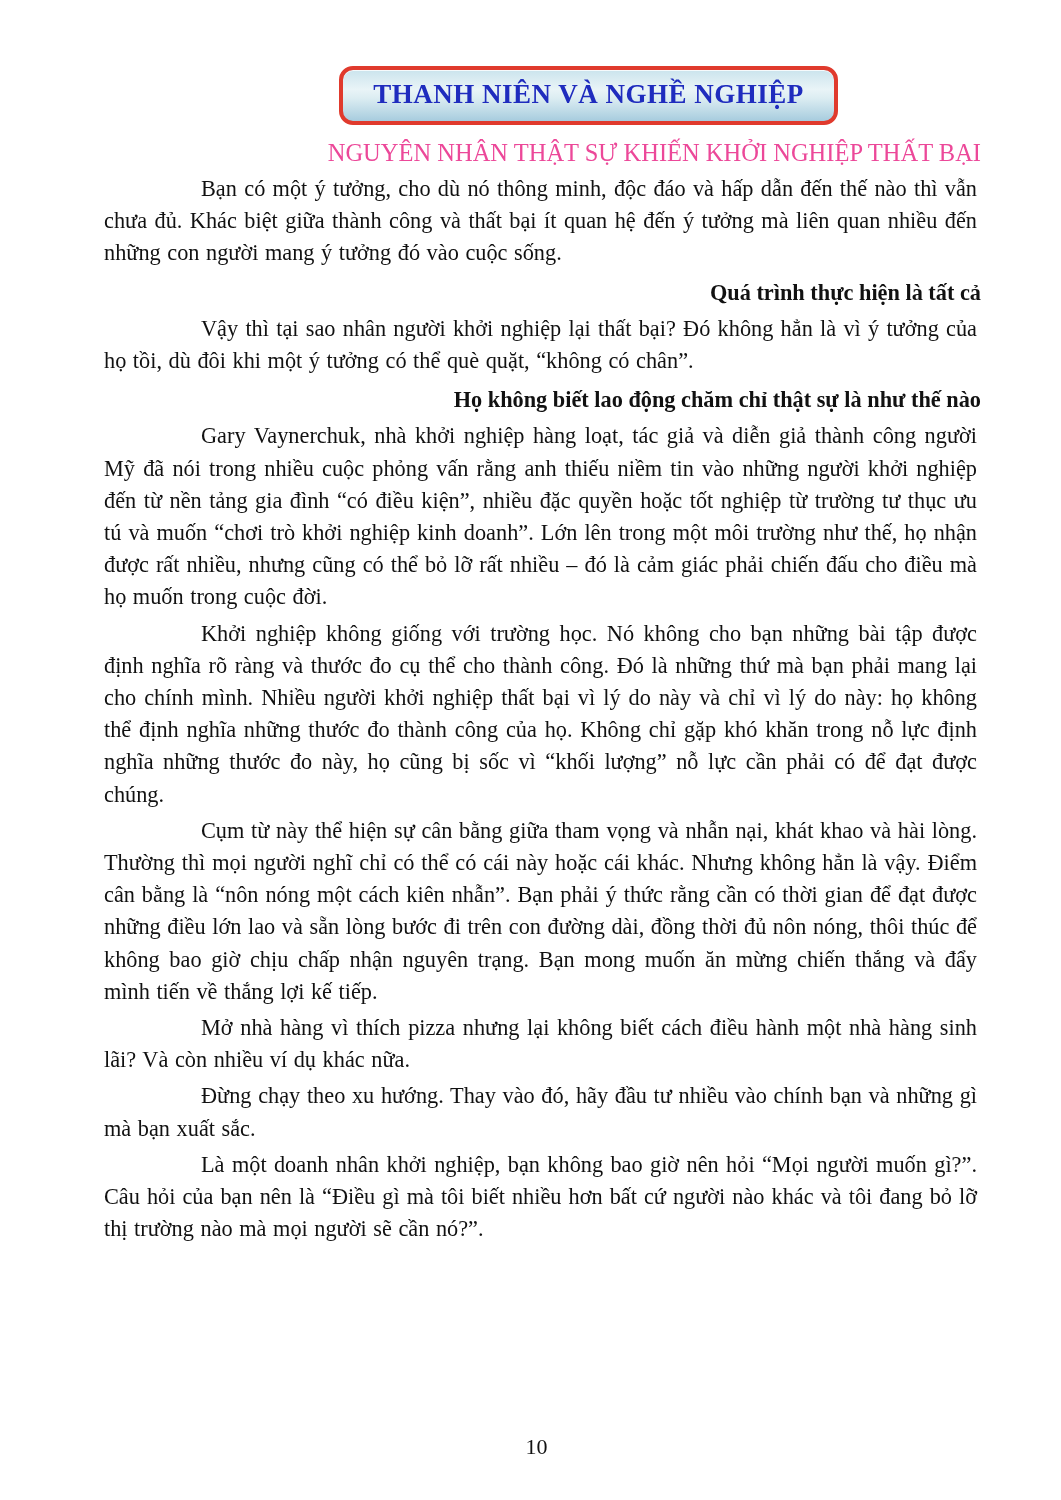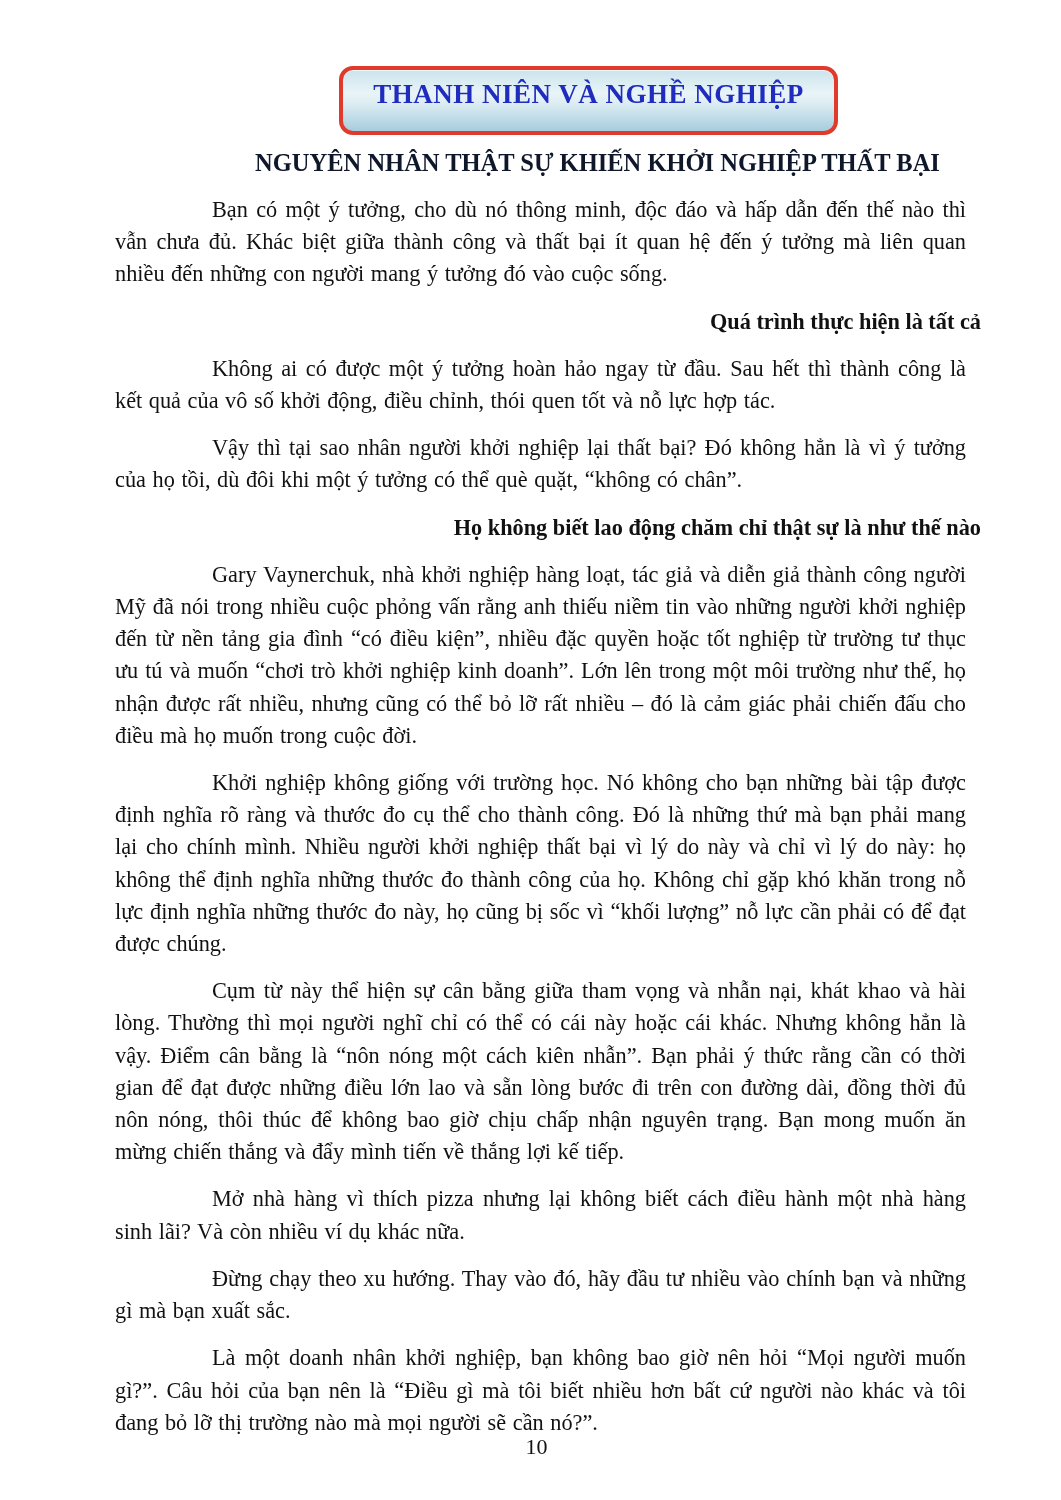--- a/index.html
+++ b/index.html
@@ -23,49 +23,49 @@
     margin-right: 80px;
     padding-top: 66px;
   }
   
   .banner-row {
     text-align: center;
     padding-left: 96px; 
   }
   .banner {
     display: inline-block;
-    padding: 9px 30px 21px 30px;
+    padding: 9px 30px 11px 30px;
     border: 4px solid #e03a2d;
     border-radius: 14px;
     background: linear-gradient(180deg, #cbe4ed 0%, #e9f4f7 38%, #dcedf2 55%, #a7ccde 100%);
     box-shadow: inset 0 1px 0 rgba(255,255,255,0.8);
   }
   .banner-title {
     font-weight: bold;
     font-size: 27px;
     letter-spacing: 0.5px;
     color: #1f2cbe;
     white-space: nowrap;
   }
   
   .article-title {
     margin: 12px 0 0 0;
-    text-align: center;
+    text-align: right;
     padding-left: 114px; 
-    font-weight: bold;
+    font-weight: normal;
     font-size: 24.5px;
     line-height: 32px;
-    color: #0f172a;
+    color: #ec4899;
   }
   
   .body-text {
     margin-top: 3px;
   }
   .para {
-    margin: 15px;
+    margin: 4px;
     text-align: justify;
     text-indent: 97px;
     font-size: 22.3px;
     line-height: 32.2px;
     word-spacing: 1px;
   }
   .heading {
     margin: 7px 0 0 0;
     font-weight: bold;
     text-align: right;
@@ -99,21 +99,20 @@
     </div>
 
     <h1 class="article-title">NGUYÊN NHÂN THẬT SỰ KHIẾN KHỞI NGHIỆP THẤT BẠI</h1>
 
     <div class="body-text">
 
       <p class="para">Bạn có một ý tưởng, cho dù nó thông minh, độc đáo và hấp dẫn đến thế nào thì vẫn chưa đủ. Khác biệt giữa thành công và thất bại ít quan hệ đến ý tưởng mà liên quan nhiều đến những con người mang ý tưởng đó vào cuộc sống.</p>
 
       <h2 class="heading">Quá trình thực hiện là tất cả</h2>
 
-      <p class="para">Không ai có được một ý tưởng hoàn hảo ngay từ đầu. Sau hết thì thành công là kết quả của vô số khởi động, điều chỉnh, thói quen tốt và nỗ lực hợp tác.</p>
 
       <p class="para">Vậy thì tại sao nhân người khởi nghiệp lại thất bại? Đó không hẳn là vì ý tưởng của họ tồi, dù đôi khi một ý tưởng có thể què quặt, “không có chân”.</p>
 
       <h2 class="heading">Họ không biết lao động chăm chỉ thật sự là như thế nào</h2>
 
       <p class="para">Gary Vaynerchuk, nhà khởi nghiệp hàng loạt, tác giả và diễn giả thành công người Mỹ đã nói trong nhiều cuộc phỏng vấn rằng anh thiếu niềm tin vào những người khởi nghiệp đến từ nền tảng gia đình “có điều kiện”, nhiều đặc quyền hoặc tốt nghiệp từ trường tư thục ưu tú và muốn “chơi trò khởi nghiệp kinh doanh”. Lớn lên trong một môi trường như thế, họ nhận được rất nhiều, nhưng cũng có thể bỏ lỡ rất nhiều – đó là cảm giác phải chiến đấu cho điều mà họ muốn trong cuộc đời.</p>
 
       <p class="para">Khởi nghiệp không giống với trường học. Nó không cho bạn những bài tập được định nghĩa rõ ràng và thước đo cụ thể cho thành công. Đó là những thứ mà bạn phải mang lại cho chính mình. Nhiều người khởi nghiệp thất bại vì lý do này và chỉ vì lý do này: họ không thể định nghĩa những thước đo thành công của họ. Không chỉ gặp khó khăn trong nỗ lực định nghĩa những thước đo này, họ cũng bị sốc vì “khối lượng” nỗ lực cần phải có để đạt được chúng.</p>
 
 

